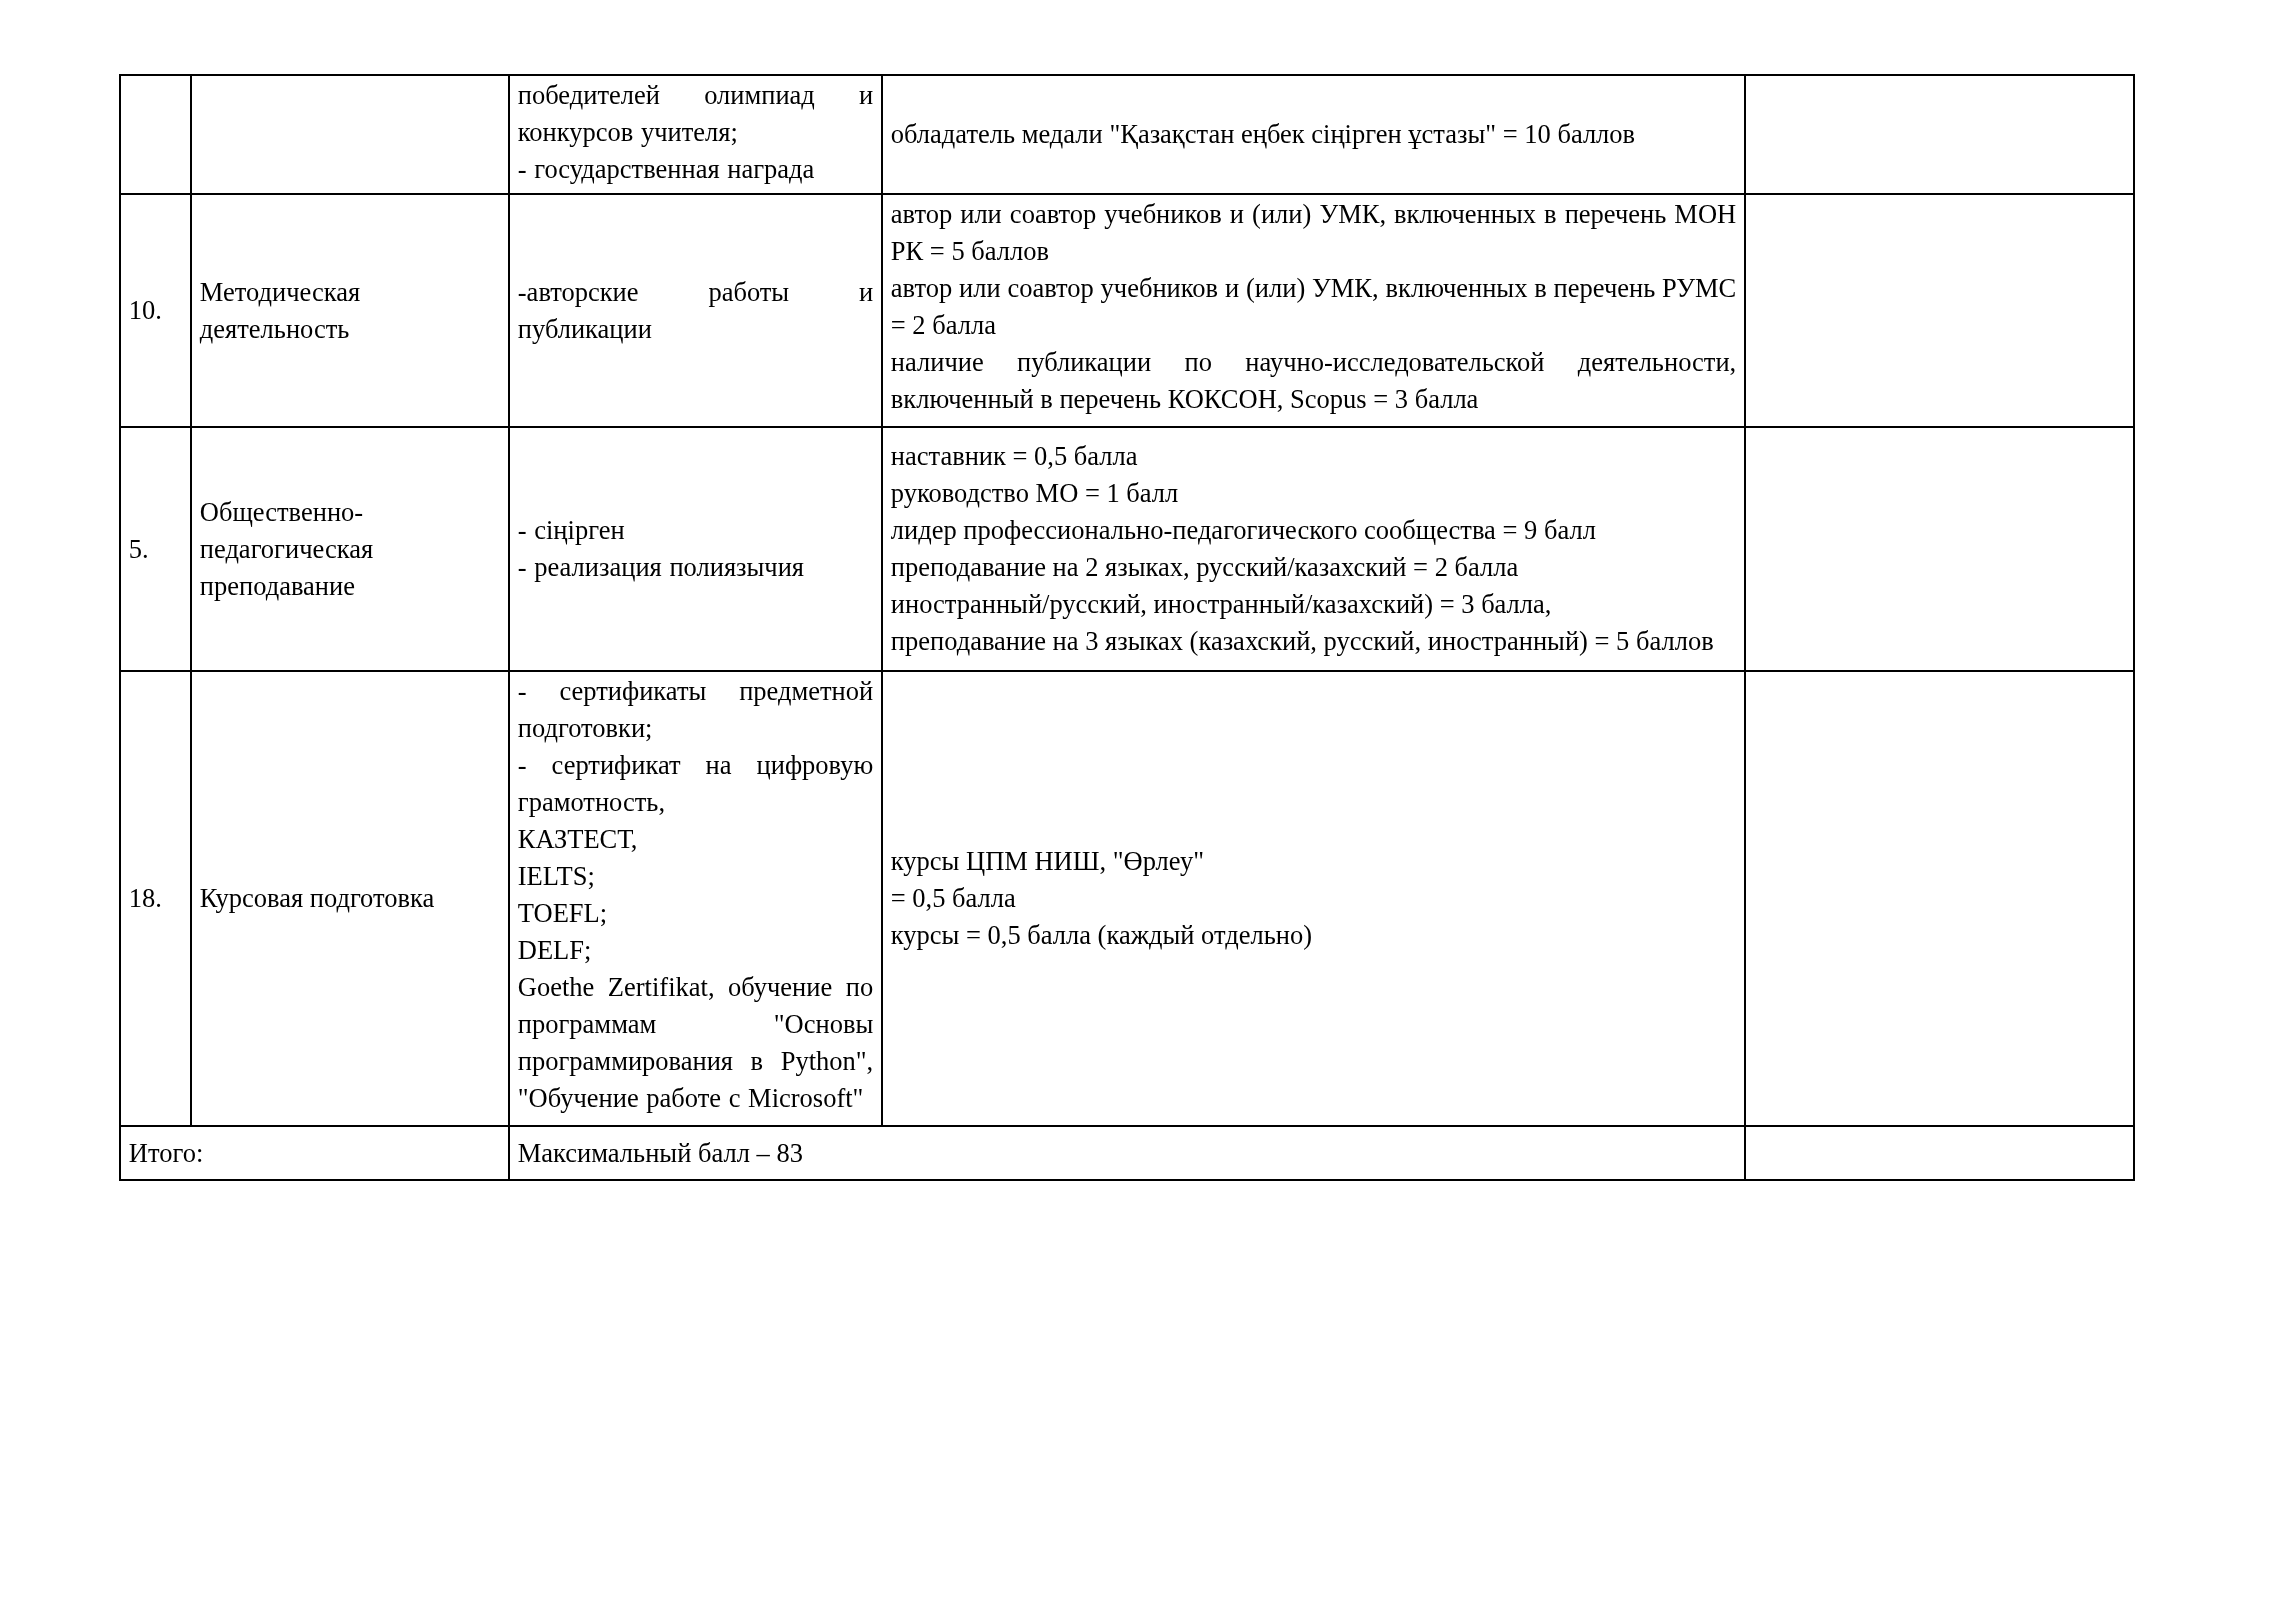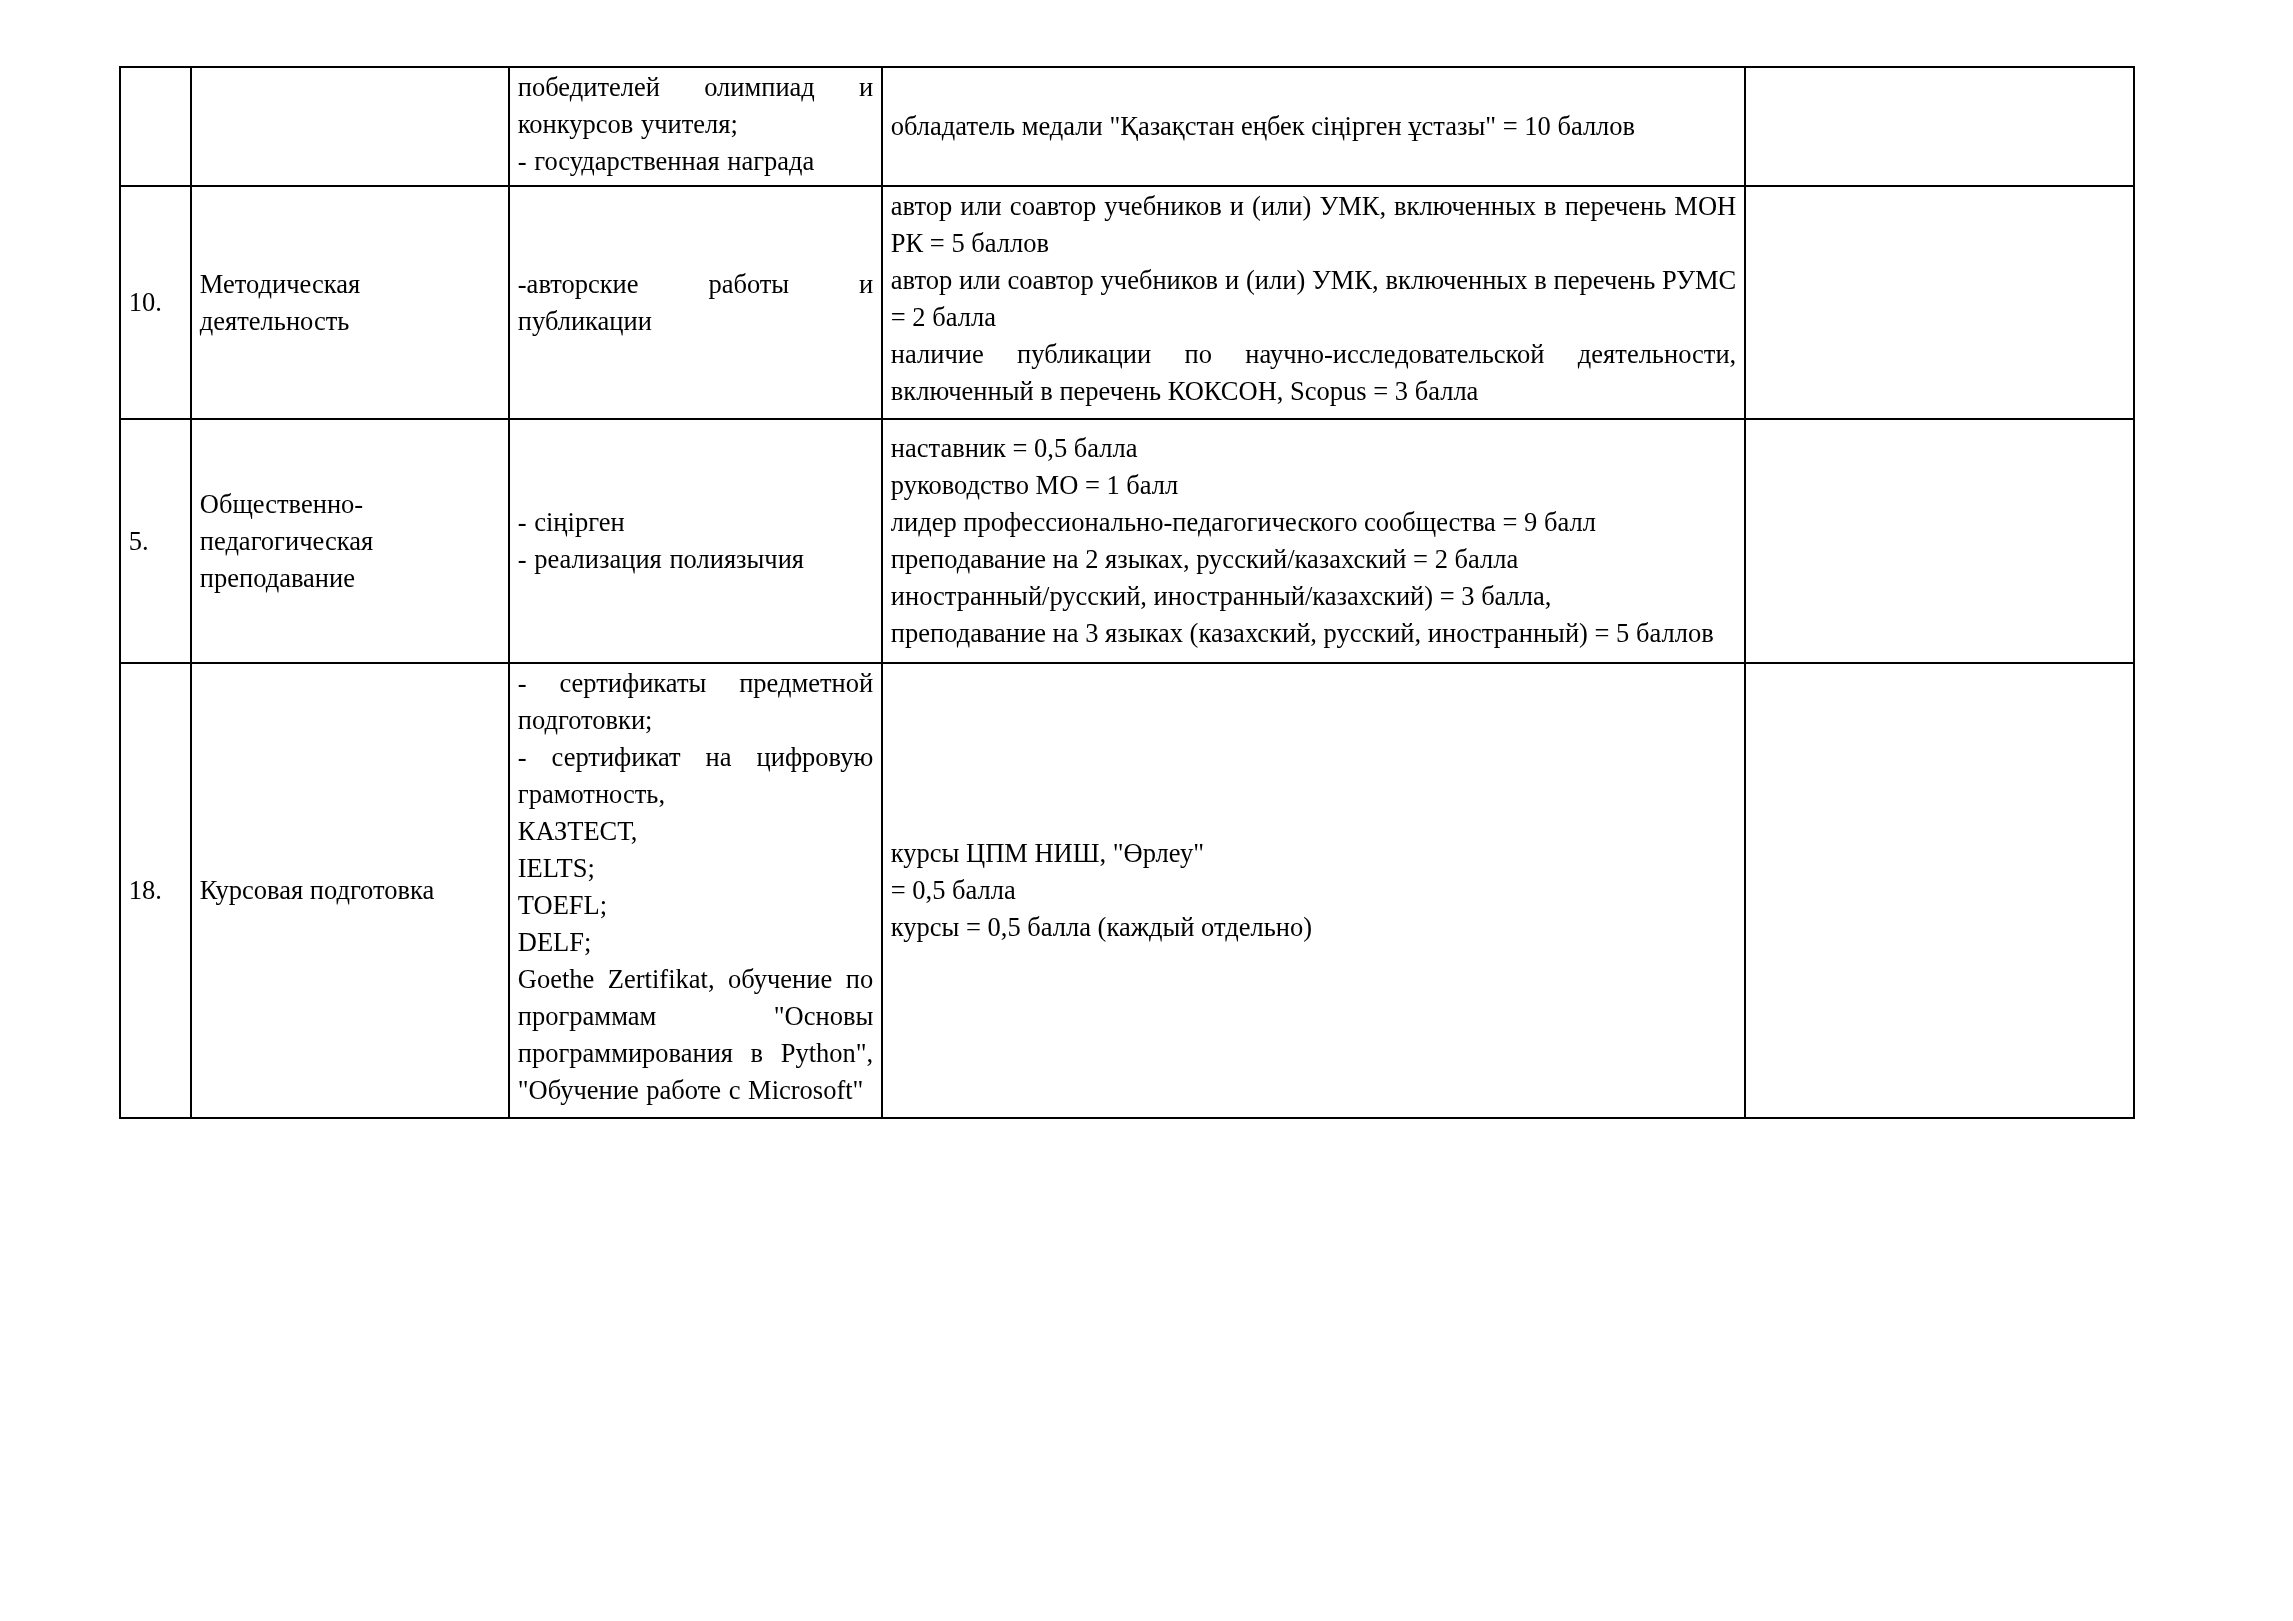--- a/index.html
+++ b/index.html
@@ -11,21 +11,21 @@
     width: 2294px;
     height: 1621px;
     position: relative;
     overflow: hidden;
     font-family: "Liberation Serif", "DejaVu Serif", serif;
     color: #000000;
   }
   .page-table {
     position: absolute;
     left: 119px;
-    top: 66px;
+    top: 74px;
     width: 2013px;
     border-collapse: collapse;
     table-layout: fixed;
     border: 2.9px solid #000000;
     font-size: 26.5px;
     line-height: 37px;
   }
   .page-table td {
     border: 2px solid #000000;
     padding: 1px 7.8px;
@@ -113,15 +113,20 @@
       <p class="just">Goethe Zertifikat, обучение по программам "Основы программирования в Python", "Обучение работе с Microsoft"</p>
     </td>
     <td class="c-pts">
       <p>курсы ЦПМ НИШ, "Өрлеу"</p>
       <p>= 0,5 балла</p>
       <p>курсы = 0,5 балла (каждый отдельно)</p>
     </td>
     <td class="c-note"></td>
   </tr>
 
+  <tr style="height:54px">
+    <td class="c-foot" colspan="2">Итого:</td>
+    <td class="c-foot" colspan="2">Максимальный балл – 83</td>
+    <td class="c-note"></td>
+  </tr>
 </tbody>
   </table>
 
 
 </body></html>

